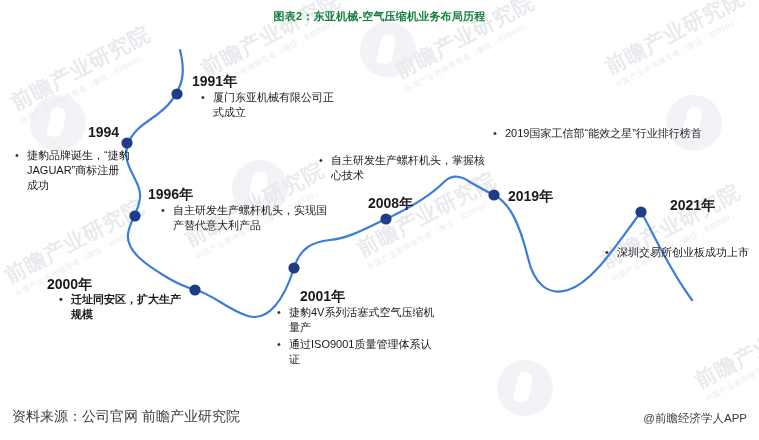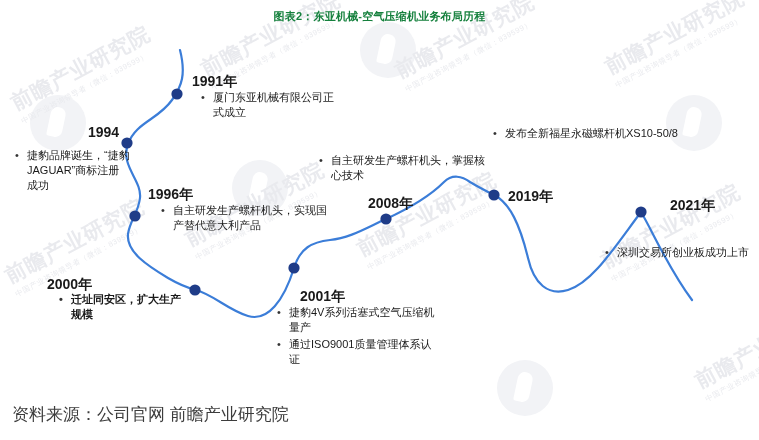--- a/index.html
+++ b/index.html
@@ -117,21 +117,21 @@
     top: -0.5px;
     font-size: 11px;
     color: #333;
   }
 
   
   .footer-source {
     position: absolute;
     left: 12px;
     bottom: 14px;
-    font-size: 17px;
+    font-size: 14px;
     color: #3c3c3c;
     white-space: nowrap;
   }
   .footer-brand {
     position: absolute;
     right: 12px;
     bottom: 14px;
     font-size: 11.5px;
     color: #3c3c3c;
     white-space: nowrap;
@@ -241,23 +241,24 @@
       <div class="event-block" style="left: 276px; top: 305px; width: 160px;">
         <div class="event-item">捷豹4V系列活塞式空气压缩机量产</div>
         <div class="event-item">通过ISO9001质量管理体系认证</div>
       </div>
       <div class="year-label" style="left: 368px; top: 195px;">2008年</div>
       <div class="event-block" style="left: 318px; top: 153px; width: 175px;">
         <div class="event-item">自主研发生产螺杆机头，掌握核心技术</div>
       </div>
       <div class="year-label" style="left: 508px; top: 188px;">2019年</div>
       <div class="event-block" style="left: 492px; top: 126px; width: 222px;">
-        <div class="event-item">发布全新福星永磁螺杆机XS10-50/8</div>
+        <div class="event-item">2019国家工信部“能效之星”行业排行榜首</div>
       </div>
       <div class="year-label" style="left: 655px; top: 197px; margin-left: 15px;">2021年</div>
       <div class="event-block" style="left: 604px; top: 245px; width: 152px;">
         <div class="event-item">深圳交易所创业板成功上市</div>
       </div>
     </div>
 
   <div class="footer-source">资料来源：公司官网 前瞻产业研究院</div>
+  <div class="footer-brand">@前瞻经济学人APP</div>
 
 </div>
 
 </body></html>

